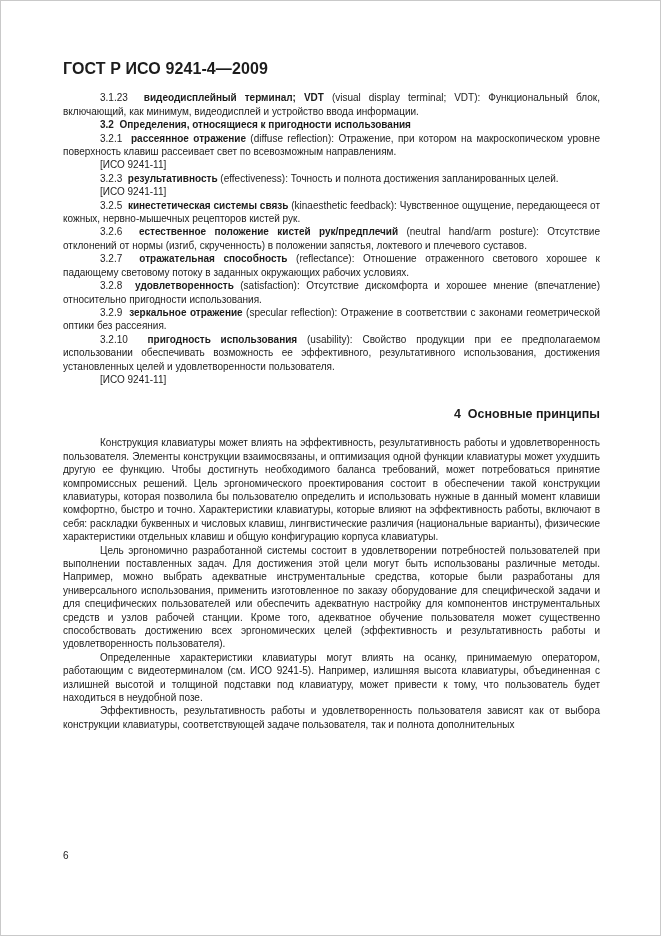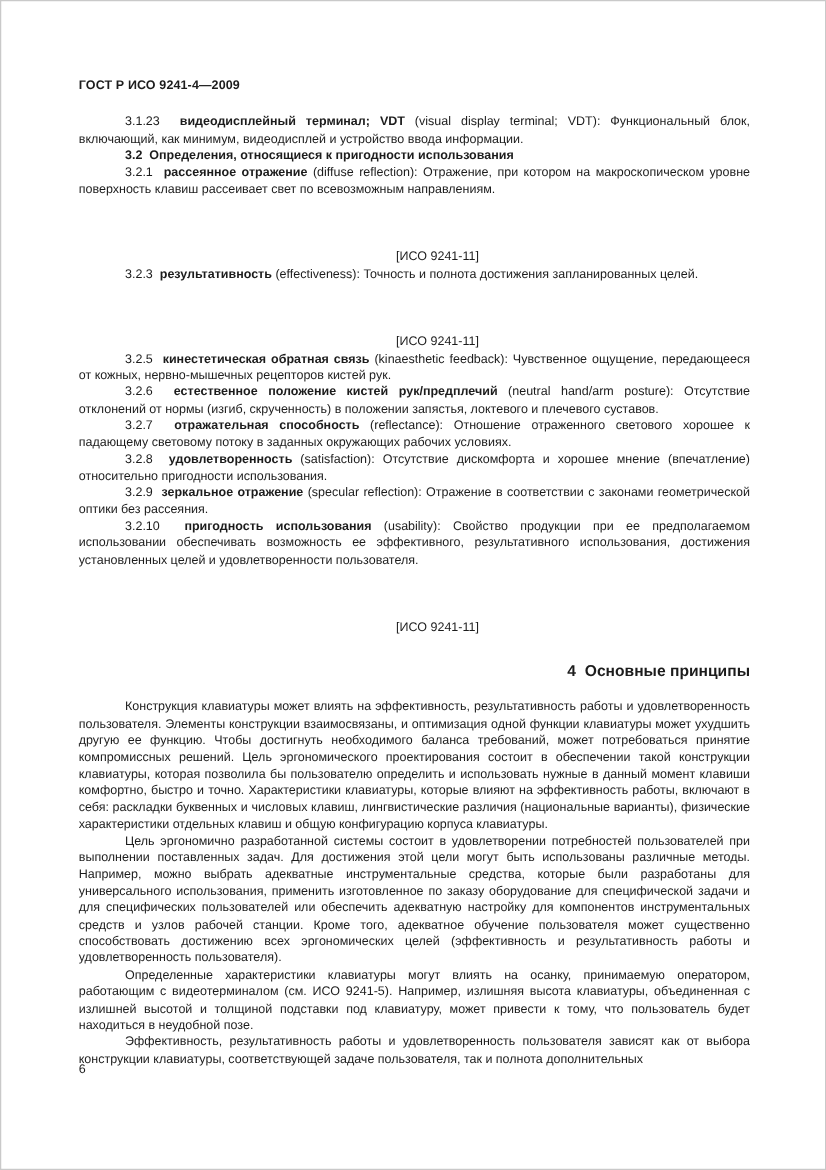--- a/index.html
+++ b/index.html
@@ -16,32 +16,31 @@
     border: 1px solid #c9c9c9;
     padding: 61px 60px 0 62px;
     font-family: "Liberation Sans", "DejaVu Sans", sans-serif;
     font-size: 10px;
     line-height: 13.4px;
     color: #1c1c1c;
     overflow: hidden;
   }
   .running-header {
     font-weight: bold;
-    font-size: 10px;
+    font-size: 16px;
     margin-bottom: 16px;
     letter-spacing: 0.1px;
   }
   .doc-body p {
     margin: 0;
     text-indent: 37px;
     text-align: justify;
   }
   .doc-body p.ref {
-    text-align: center;
-    margin-top: 41px;
+    text-align: left;
   }
   .doc-body p.heading {
     font-size: 12.5px;
     line-height: 14px;
     font-weight: bold;
     text-align: right;
     margin: 21px 0 15px 0;
   }
   .doc-body .b {
     font-weight: bold;
@@ -59,21 +58,21 @@
 <div class="page">
   <div class="running-header">ГОСТ Р ИСО 9241-4—2009</div>
 
   <div class="doc-body">
       <p class="para"><span>3.1.23&nbsp; </span><span class="b">видеодисплейный терминал; VDT</span><span> (visual display terminal; VDT): Функциональный блок, включающий, как минимум, видеодисплей и устройство ввода информации.</span></p>
       <p class="para"><span class="b">3.2&nbsp; Определения, относящиеся к пригодности использования</span></p>
       <p class="para"><span>3.2.1&nbsp; </span><span class="b">рассеянное отражение</span><span> (diffuse reflection): Отражение, при котором на макроскопическом уровне поверхность клавиш рассеивает свет по всевозможным направлениям.</span></p>
       <p class="ref"><span>[ИСО 9241-11]</span></p>
       <p class="para"><span>3.2.3&nbsp; </span><span class="b">результативность</span><span> (effectiveness): Точность и полнота достижения запланированных целей.</span></p>
       <p class="ref"><span>[ИСО 9241-11]</span></p>
-      <p class="para"><span>3.2.5&nbsp; </span><span class="b">кинестетическая обратная связь</span><span> (kinaesthetic feedback): Чувственное ощущение, передающееся от кожных, нервно-мышечных рецепторов кистей рук.</span></p>
+      <p class="para"><span>3.2.5&nbsp; </span><span class="b">кинестетическая системы связь</span><span> (kinaesthetic feedback): Чувственное ощущение, передающееся от кожных, нервно-мышечных рецепторов кистей рук.</span></p>
       <p class="para"><span>3.2.6&nbsp; </span><span class="b">естественное положение кистей рук/предплечий</span><span> (neutral hand/arm posture): Отсутствие отклонений от нормы (изгиб, скрученность) в положении запястья, локтевого и плечевого суставов.</span></p>
       <p class="para"><span>3.2.7&nbsp; </span><span class="b">отражательная способность</span><span> (reflectance): Отношение отраженного светового хорошее к падающему световому потоку в заданных окружающих рабочих условиях.</span></p>
       <p class="para"><span>3.2.8&nbsp; </span><span class="b">удовлетворенность</span><span> (satisfaction): Отсутствие дискомфорта и хорошее мнение (впечатление) относительно пригодности использования.</span></p>
       <p class="para"><span>3.2.9&nbsp; </span><span class="b">зеркальное отражение</span><span> (specular reflection): Отражение в соответствии с законами геометрической оптики без рассеяния.</span></p>
       <p class="para"><span>3.2.10&nbsp; </span><span class="b">пригодность использования</span><span> (usability): Свойство продукции при ее предполагаемом использовании обеспечивать возможность ее эффективного, результативного использования, достижения установленных целей и удовлетворенности пользователя.</span></p>
       <p class="ref"><span>[ИСО 9241-11]</span></p>
       <p class="heading"><span>4&nbsp; Основные принципы</span></p>
       <p class="para"><span>Конструкция клавиатуры может влиять на эффективность, результативность работы и удовлетворенность пользователя. Элементы конструкции взаимосвязаны, и оптимизация одной функции клавиатуры может ухудшить другую ее функцию. Чтобы достигнуть необходимого баланса требований, может потребоваться принятие компромиссных решений. Цель эргономического проектирования состоит в обеспечении такой конструкции клавиатуры, которая позволила бы пользователю определить и использовать нужные в данный момент клавиши комфортно, быстро и точно. Характеристики клавиатуры, которые влияют на эффективность работы, включают в себя: раскладки буквенных и числовых клавиш, лингвистические различия (национальные варианты), физические характеристики отдельных клавиш и общую конфигурацию корпуса клавиатуры.</span></p>
       <p class="para"><span>Цель эргономично разработанной системы состоит в удовлетворении потребностей пользователей при выполнении поставленных задач. Для достижения этой цели могут быть использованы различные методы. Например, можно выбрать адекватные инструментальные средства, которые были разработаны для универсального использования, применить изготовленное по заказу оборудование для специфической задачи и для специфических пользователей или обеспечить адекватную настройку для компонентов инструментальных средств и узлов рабочей станции. Кроме того, адекватное обучение пользователя может существенно способствовать достижению всех эргономических целей (эффективность и результативность работы и удовлетворенность пользователя).</span></p>
       <p class="para"><span>Определенные характеристики клавиатуры могут влиять на осанку, принимаемую оператором, работающим с видеотерминалом (см. ИСО 9241-5). Например, излишняя высота клавиатуры, объединенная с излишней высотой и толщиной подставки под клавиатуру, может привести к тому, что пользователь будет находиться в неудобной позе.</span></p>

